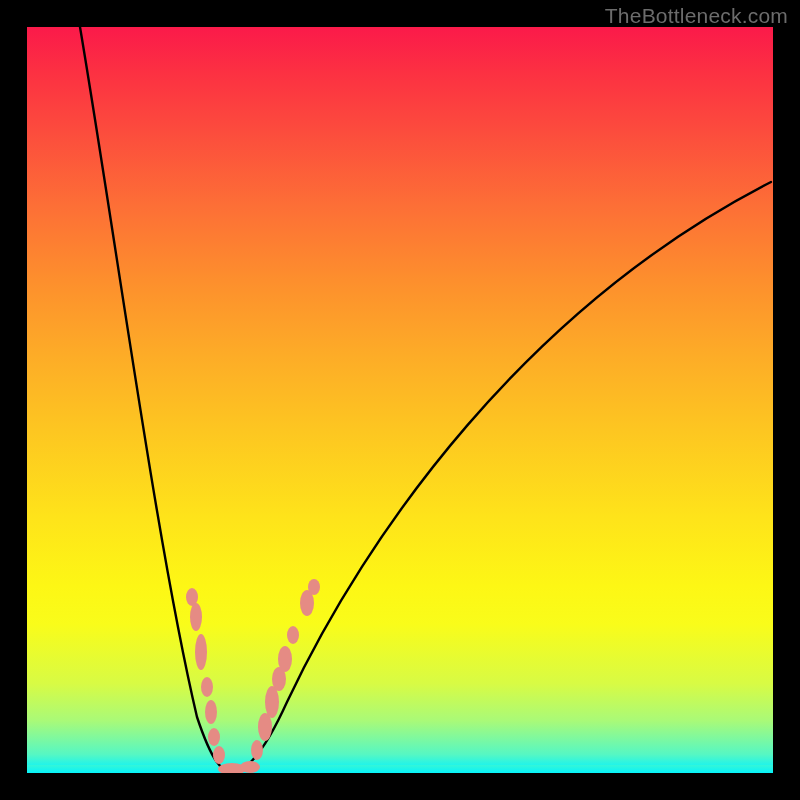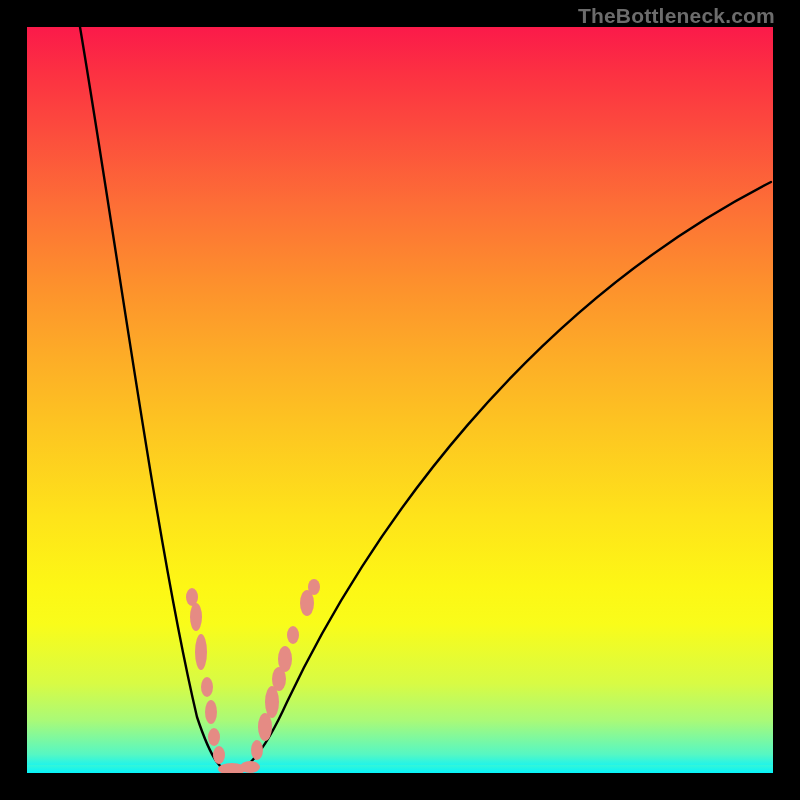--- a/index.html
+++ b/index.html
@@ -39,24 +39,24 @@
     position: absolute;
     left: 0;
     right: 0;
     bottom: 0;
     height: 8px;
     background: linear-gradient(to bottom, #34f6d9 0%, #06f3fa 100%);
   }
   .watermark {
     position: absolute;
     top: 4px;
-    right: 25px;
+    right: 12px;
     color: #6c6c6c;
     font-size: 21px;
-    font-weight: 700;
+    font-weight: 400;
     letter-spacing: 0.2px;
     z-index: 20;
   }
   svg.curves {
     position: absolute;
     left: 27px;
     top: 27px;
     width: 746px;
     height: 746px;
     z-index: 10;

